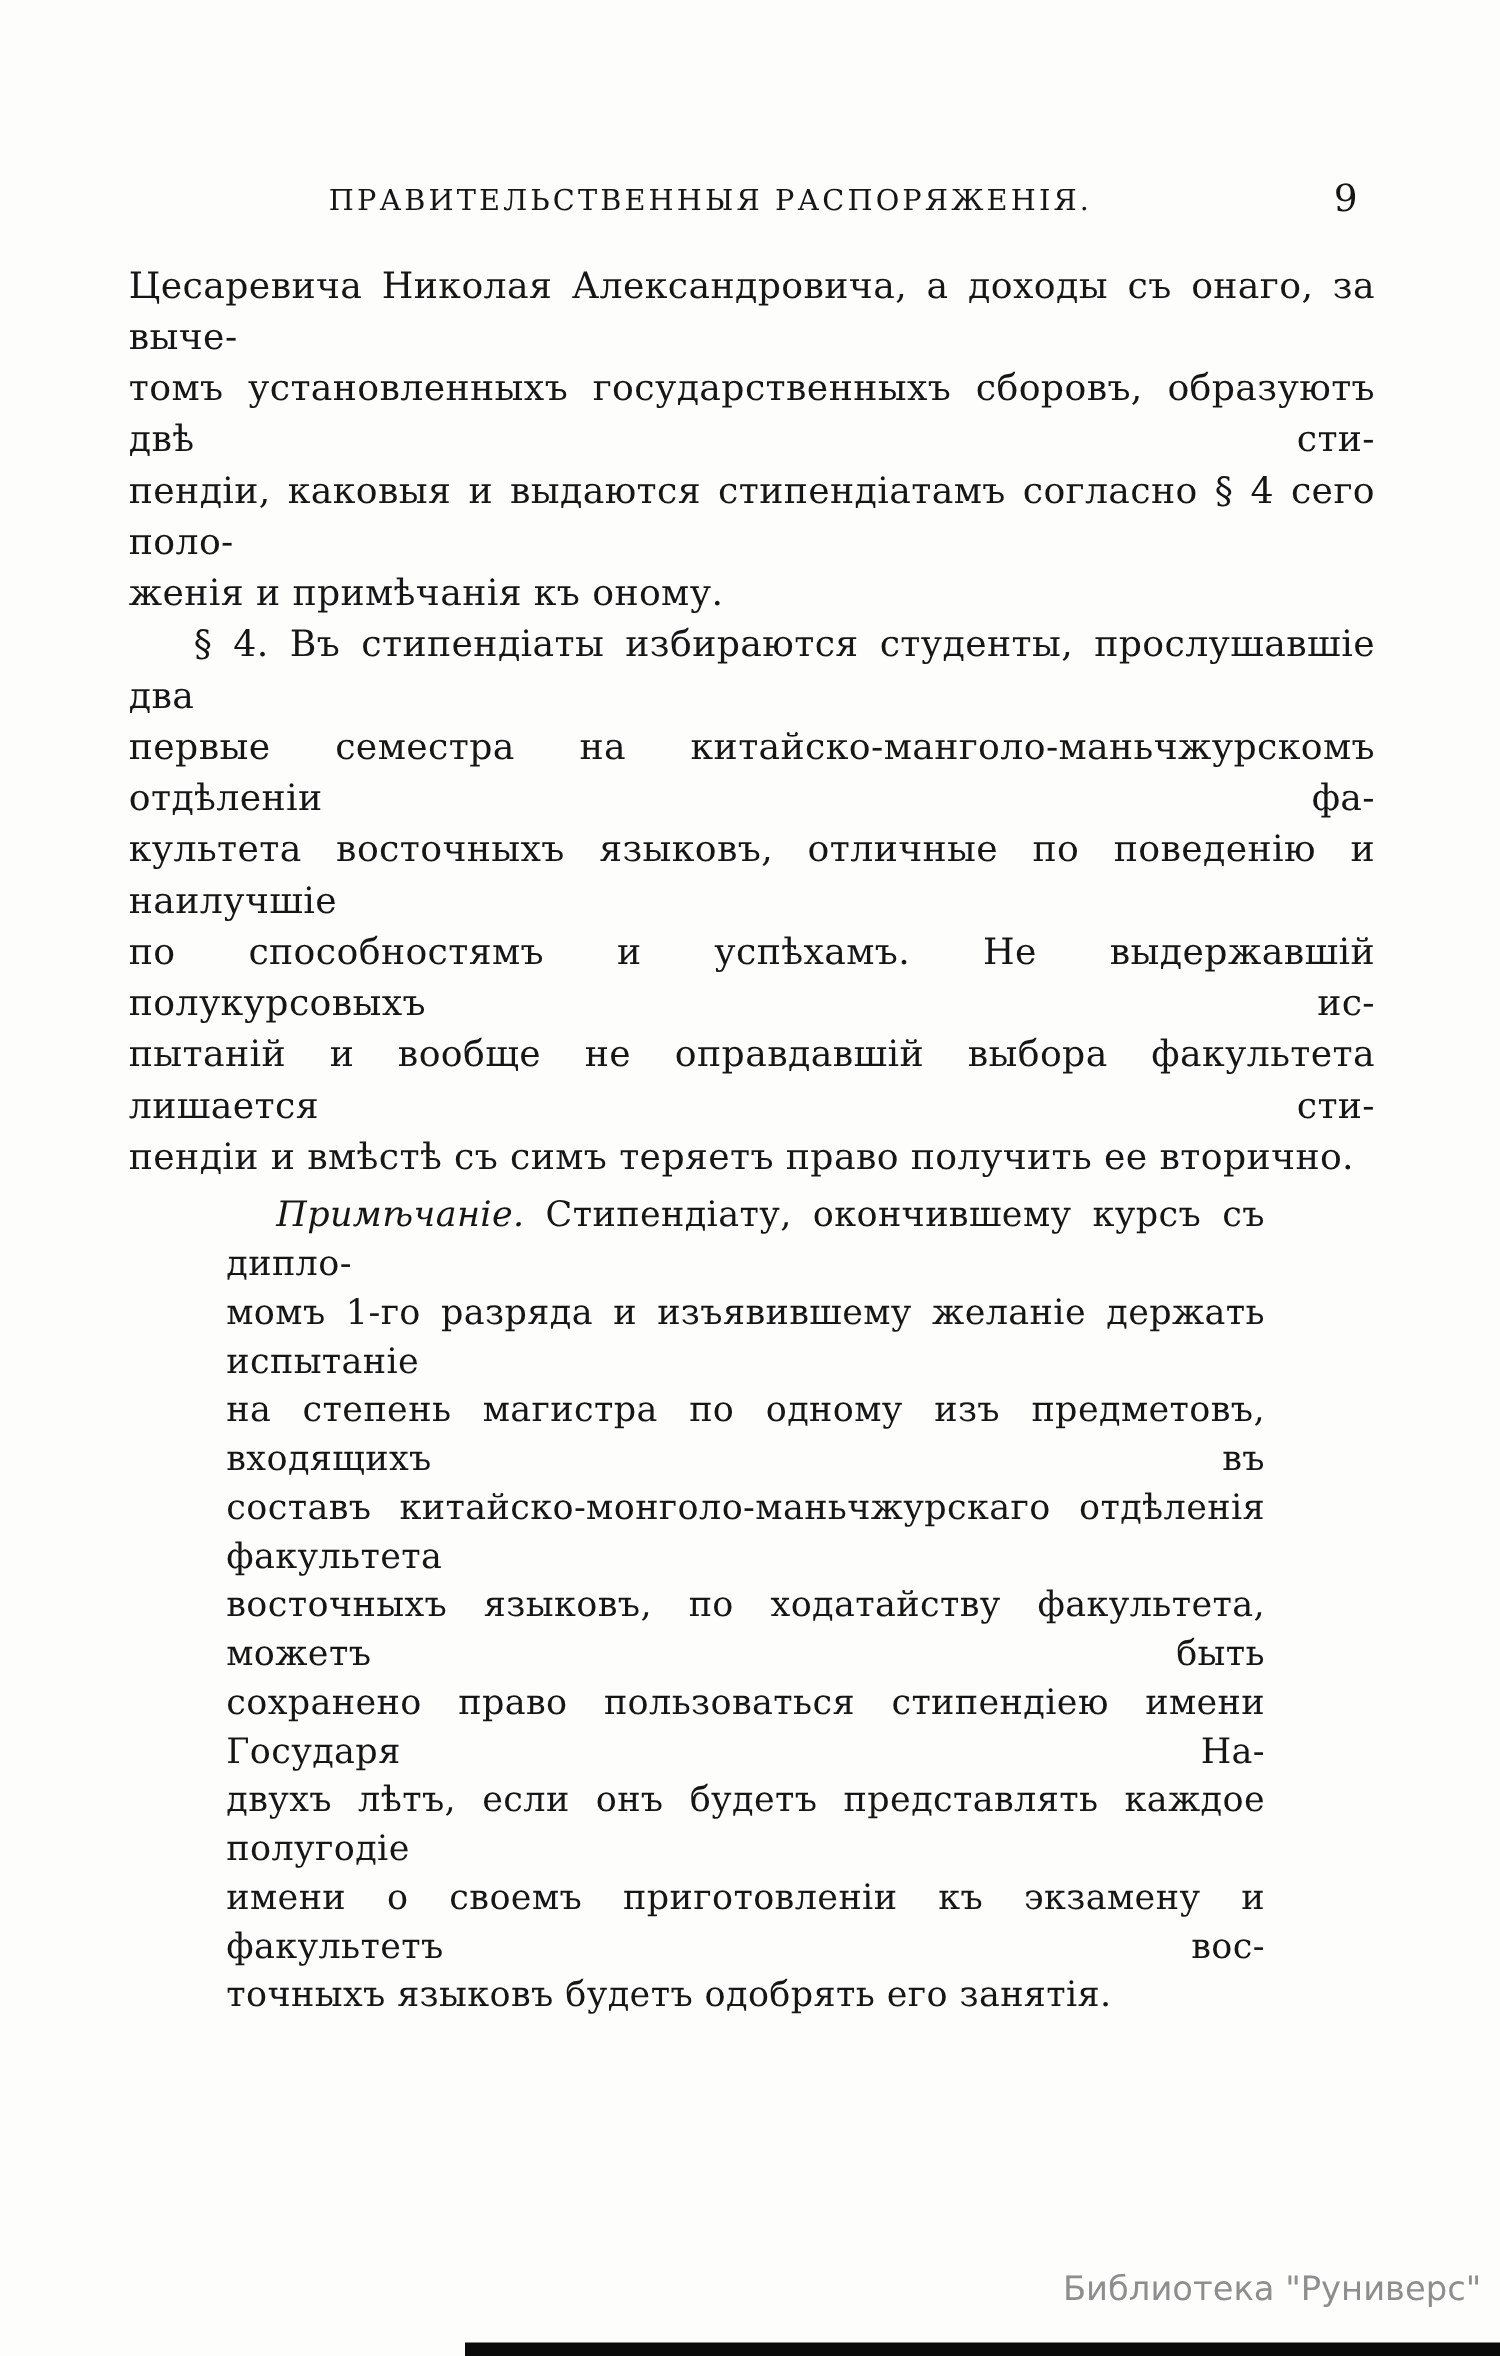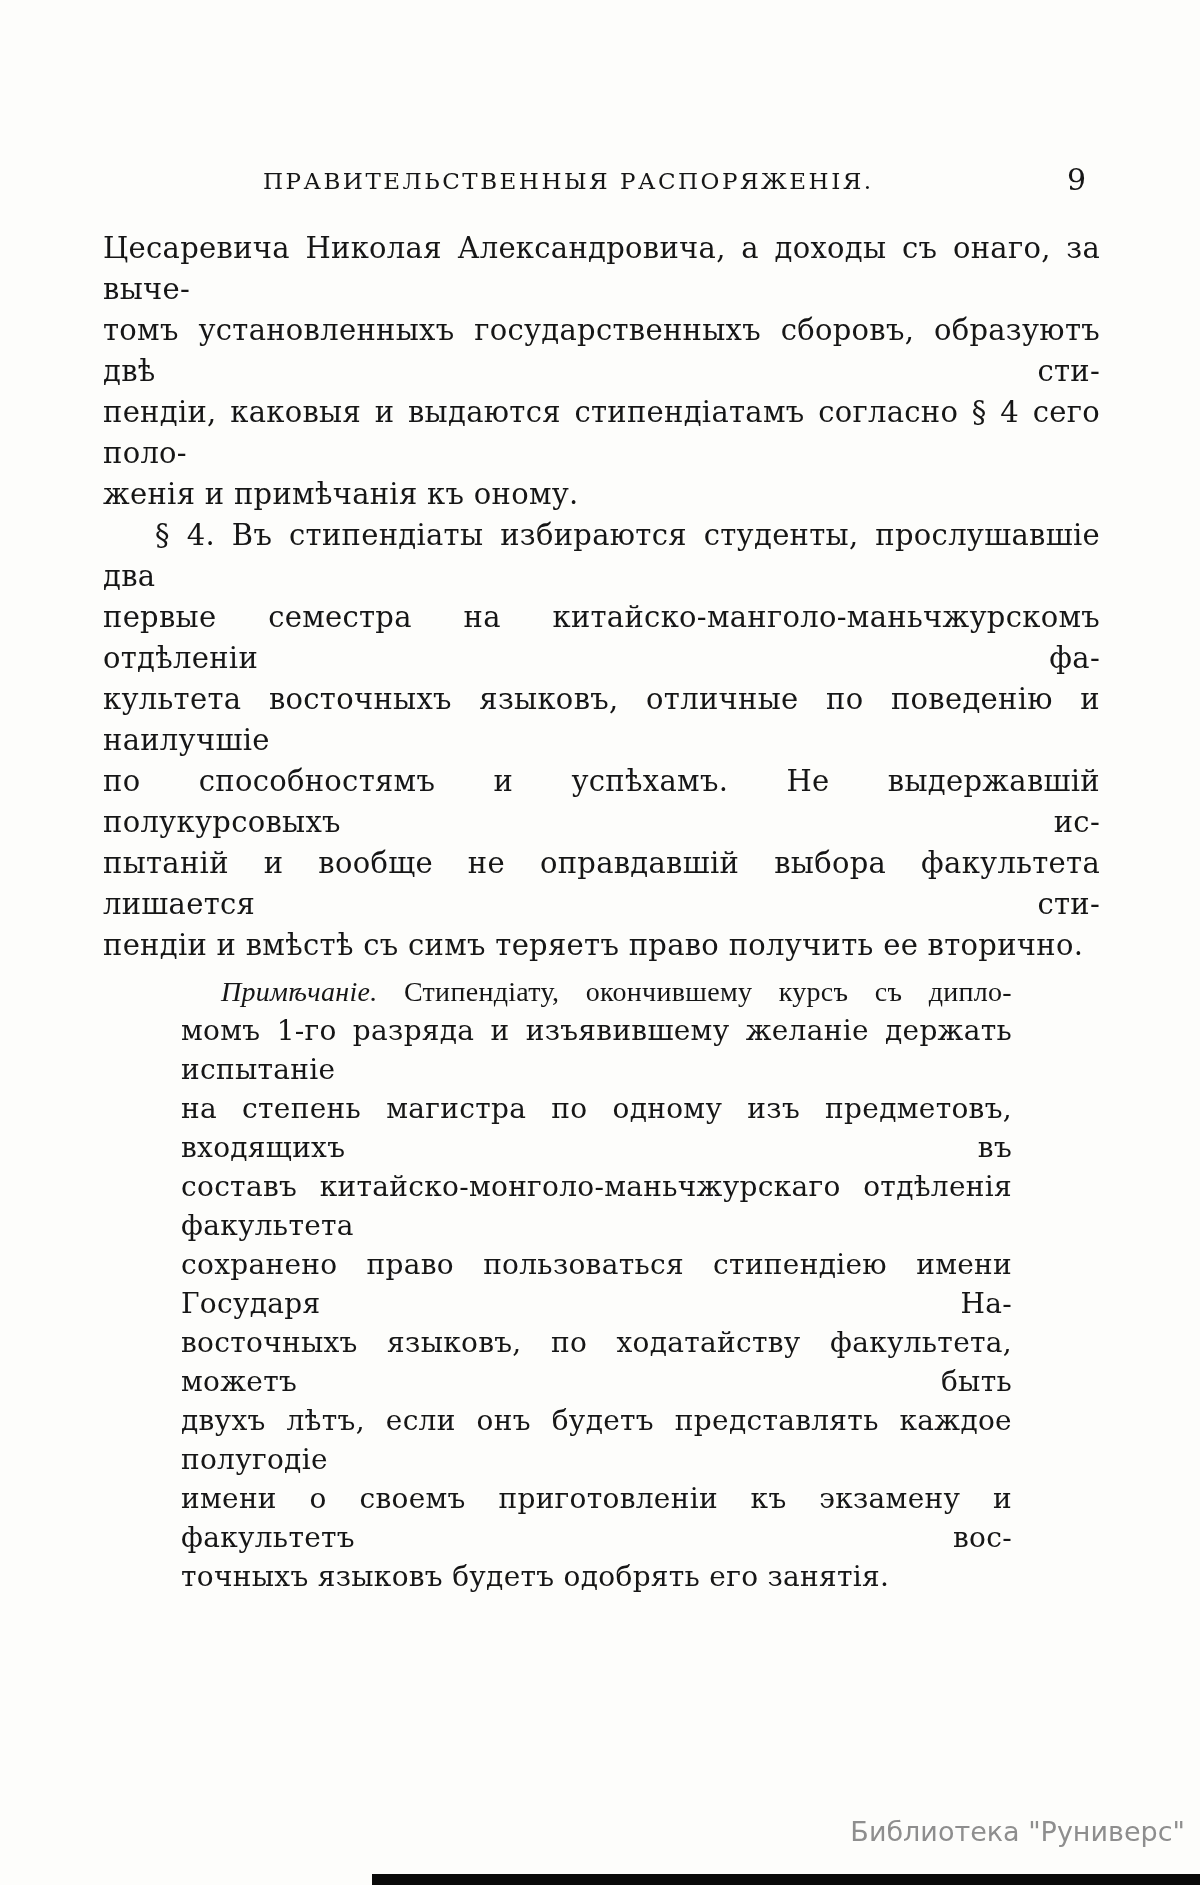--- a/index.html
+++ b/index.html
@@ -15,21 +15,20 @@
   }
   .column {
     position: absolute;
     left: 103px;
     top: 148px;
     width: 997px;
   }
   .running-header {
     position: relative;
     height: 42px;
-    margin-top: 20px;
   }
   .running-header .title {
     position: absolute;
     left: 160px;
     top: 0;
     font-size: 23px;
     letter-spacing: 2.5px;
     white-space: nowrap;
   }
   .running-header .pagenum {
@@ -45,21 +44,21 @@
     letter-spacing: 0.3px;
   }
   .line { text-align: justify; text-align-last: justify; }
   .line.last { text-align-last: left; }
   .paragraph .line.first { text-indent: 52px; }
   .note {
     margin: 6px 88px 6px 78px;
     font-size: 28px;
     line-height: 39px;
   }
-  .note .line.first { text-indent: 40px; font-family: Liberation Serif, serif; }
+  .note .line.first { text-indent: 40px; }
   .it { font-style: italic; }
   .watermark {
     position: absolute;
     right: 15px;
     bottom: 38px;
     font-family: "DejaVu Sans", sans-serif;
     font-size: 27px;
     color: #8e8e8e;
     white-space: nowrap;
   }
@@ -94,22 +93,22 @@
           <div class="line"><span class="">культета восточныхъ языковъ, отличные по поведенію и наилучшіе</span></div>
           <div class="line"><span class="">по способностямъ и успѣхамъ. Не выдержавшій полукурсовыхъ ис-</span></div>
           <div class="line"><span class="">пытаній и вообще не оправдавшій выбора факультета лишается сти-</span></div>
           <div class="line last"><span class="">пендіи и вмѣстѣ съ симъ теряетъ право получить ее вторично.</span></div>
         </div>
         <div class="block note">
           <div class="line first"><span class="it">Примѣчаніе.</span><span class=""> Стипендіату, окончившему курсъ съ дипло-</span></div>
           <div class="line"><span class="">момъ 1-го разряда и изъявившему желаніе держать испытаніе</span></div>
           <div class="line"><span class="">на степень магистра по одному изъ предметовъ, входящихъ въ</span></div>
           <div class="line"><span class="">составъ китайско-монголо-маньчжурскаго отдѣленія факультета</span></div>
+          <div class="line"><span class="">восточныхъ языковъ, по ходатайству факультета, можетъ быть</span></div>
           <div class="line"><span class="">сохранено право пользоваться стипендіею имени Государя На-</span></div>
-          <div class="line"><span class="">восточныхъ языковъ, по ходатайству факультета, можетъ быть</span></div>
           <div class="line"><span class="">двухъ лѣтъ, если онъ будетъ представлять каждое полугодіе</span></div>
           <div class="line"><span class="">имени о своемъ приготовленіи къ экзамену и факультетъ вос-</span></div>
           <div class="line last"><span class="">точныхъ языковъ будетъ одобрять его занятія.</span></div>
         </div>
       </div>
   </div>
   <div class="watermark">Библиотека "Руниверс"</div>
   <div class="scan-strip"></div>
 </div>
 

